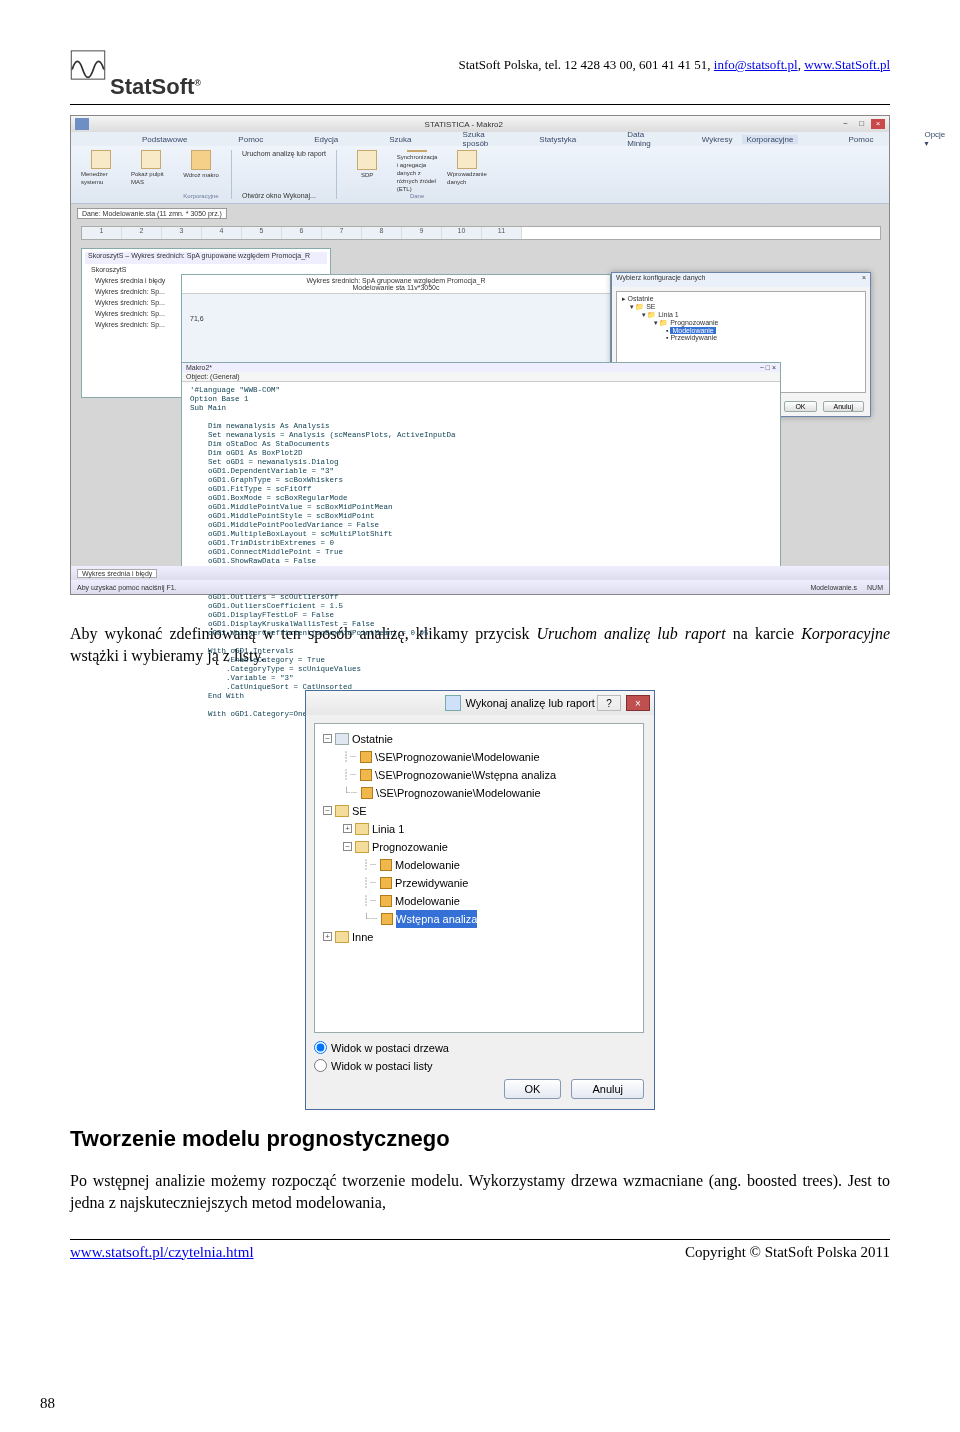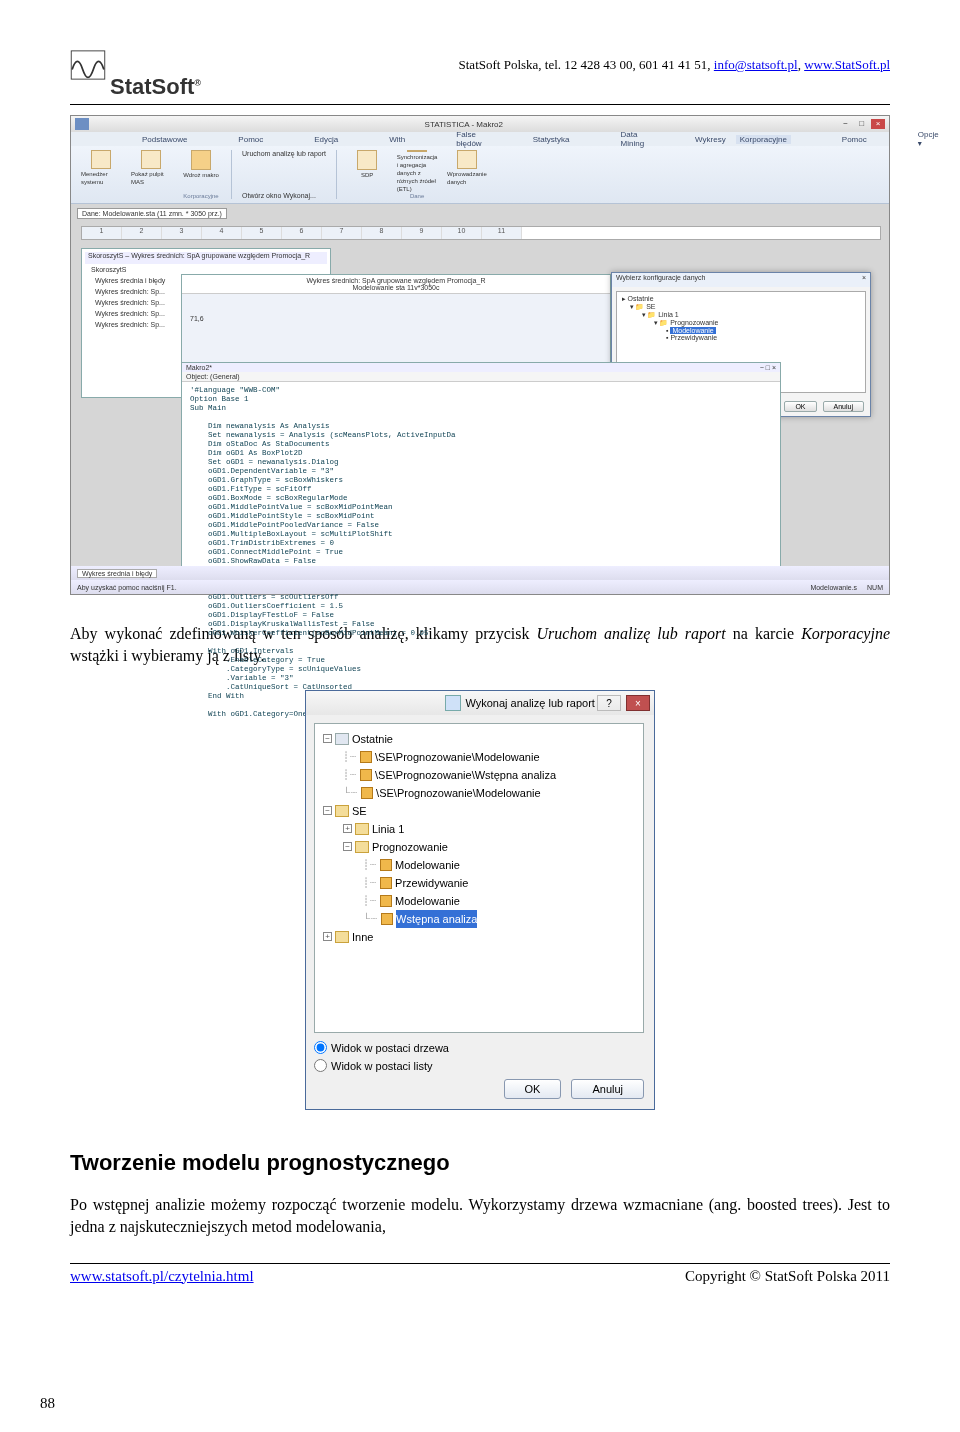--- a/index.html
+++ b/index.html
@@ -164,21 +164,21 @@
   .tnode .recent { width:14px; height:12px; background:#e1e7f1; border:1px solid #9aa; }
   .tnode.sel .lbl { background:#3470d6; color:#fff; padding:0 0; }
   .dots { color:#999; font-size:10px; letter-spacing:1px; }
 
   .s2-radio { margin-top:6px; font-size:11px; line-height:18px; }
   .s2-radio label { display:flex; align-items:center; gap:4px; }
   .s2-btns { position:absolute; right:10px; bottom:10px; display:flex; gap:10px; }
   .s2-btn { border:1px solid #8898b0; background:linear-gradient(#fff,#e3e9f2); padding:3px 20px; border-radius:3px; font-size:11px; }
 
   
-  h2.section { font-family: Arial, sans-serif; font-weight:bold; font-size:22px; margin-top:40px; margin-bottom:18px; }
+  h2.section { font-family: Arial, sans-serif; font-weight:bold; font-size:22px; margin-top:16px; margin-bottom:18px; }
 
   
   .doc-footer {
     border-top:1px solid #000;
     margin-top:24px;
     display:flex; justify-content:space-between;
     font-size:15px; padding-top:4px;
   }
   .doc-footer a { color:#0000ee; text-decoration:underline; }
   .pgnum { position:absolute; bottom:20px; left:40px; font-size:15px; }
@@ -211,22 +211,22 @@
         <span>−</span>
         <span>□</span>
         <span class="close">×</span>
       </span>
     </div>
 
     <div class="ribbon-tabs">
       <span>Podstawowe</span>
       <span>Pomoc</span>
       <span>Edycja</span>
-      <span>With</span>
-      <span>False błędów</span>
+      <span>Szuka</span>
+      <span>Szuka sposób</span>
       <span>Statystyka</span>
       <span>Data Mining</span>
       <span>Wykresy</span>
       <span class="active">Korporacyjne</span>
       <span>Pomoc</span>
       <span style="margin-left:auto;">Opcje ▾</span>
     </div>
 
     <div class="ribbon-body">
       <div class="rb-group">

